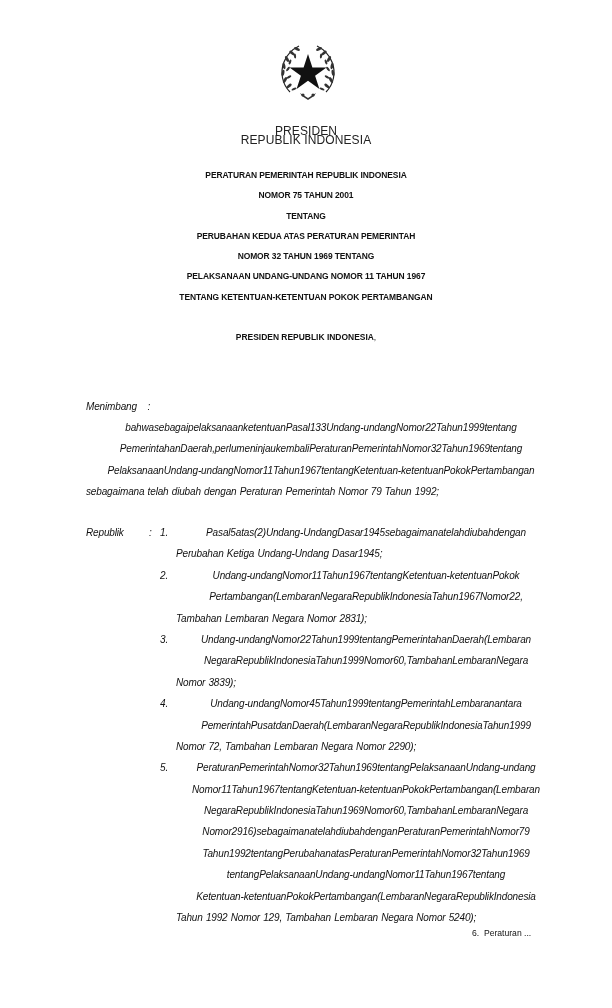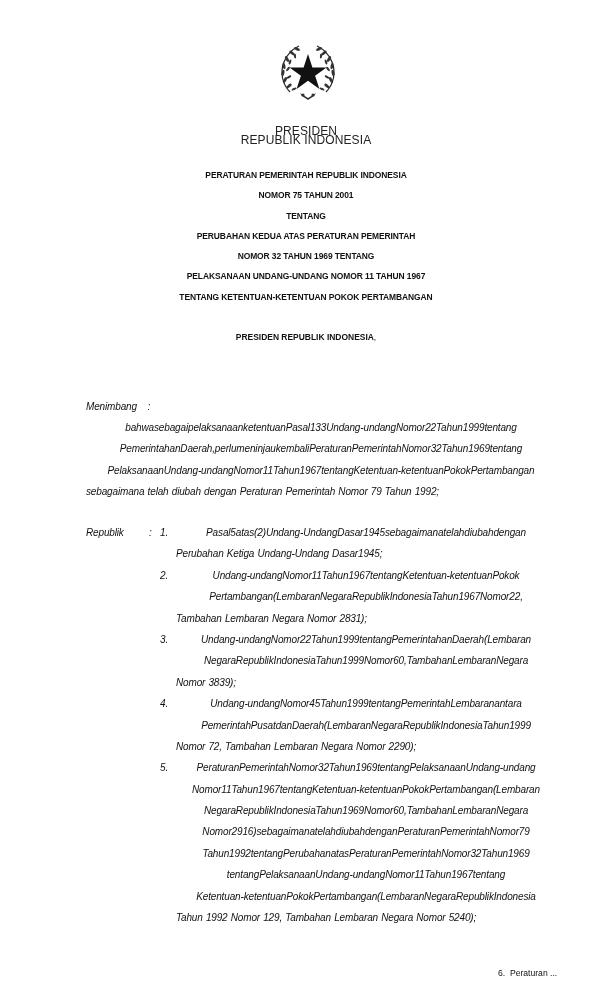--- a/index.html
+++ b/index.html
@@ -122,24 +122,23 @@
     }
     .line.last {
       justify-content: flex-start;
     }
     .line span { display: inline-block; }
     .line.last span { margin-right: 3.2px; }
 
     .continuation {
       position: absolute;
       top: 928px;
-      left: 498px;
+      left: 472px;
       font-size: 8.6px;
       white-space: pre;
-      margin-top: 40px;
     }
   </style>
 </head>
 <body>
 
 <div class="page">
 
   <div class="emblem">
     <svg viewBox="0 0 64 64" xmlns="http://www.w3.org/2000/svg">
       <g fill="none" stroke="#222" stroke-width="0.9">

